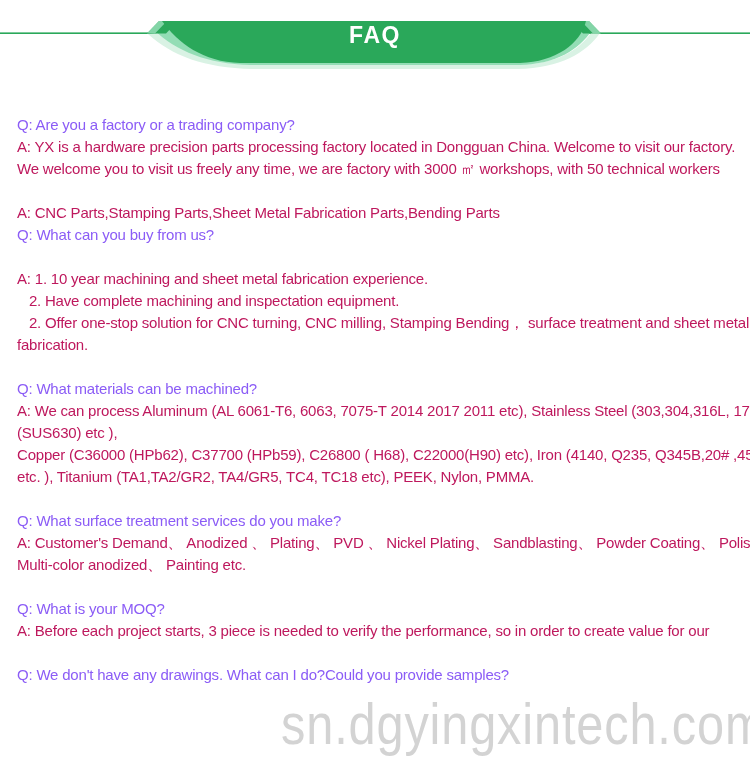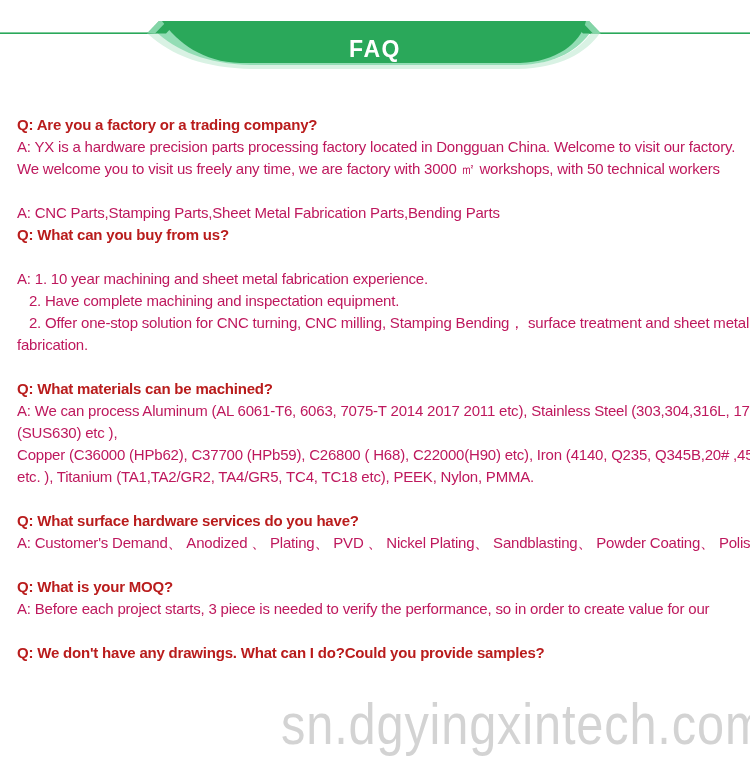--- a/index.html
+++ b/index.html
@@ -10,40 +10,40 @@
     background: #ffffff;
     position: relative;
     font-family: "Liberation Sans", sans-serif;
   }
 
   
   .banner { position: relative; height: 72px; }
   .banner svg { display: block; }
   .banner-title {
     position: absolute;
-    left: 0; right: 0; top: 37px;
+    left: 0; right: 0; top: 23px;
     text-align: center;
     color: #ffffff;
     font-weight: 700;
     font-size: 23px;
     letter-spacing: 1.5px;
     line-height: 24px;
   }
 
   
   .content { padding: 0 17px; margin-top: 42px; }
   .qa-item { margin-bottom: 22px; }
   .line {
     font-size: 15px;
     line-height: 22px;
     letter-spacing: -0.2px;
     white-space: pre;
     color: #be185d;
   }
-  .q { font-weight: 700; color: #b91c1c; }
+  .q { font-weight: 400; color: #8b5cf6; }
 
   
   .watermark {
     position: absolute;
     left: 281px;
     top: 694px;
     z-index: 5;
     font-size: 58px;
     line-height: 60px;
     font-weight: 400;
@@ -100,22 +100,23 @@
 
   <div class="qa-item">
     <div class="line q">Q: What materials can be machined?</div>
     <div class="line">A: We can process Aluminum (AL 6061-T6, 6063, 7075-T 2014 2017 2011 etc), Stainless Steel (303,304,316L, 17-4</div>
     <div class="line">(SUS630) etc ),</div>
     <div class="line">Copper (C36000 (HPb62), C37700 (HPb59), C26800 ( H68), C22000(H90) etc), Iron (4140, Q235, Q345B,20# ,45#</div>
     <div class="line">etc. ), Titanium (TA1,TA2/GR2, TA4/GR5, TC4, TC18 etc), PEEK, Nylon, PMMA.</div>
   </div>
 
   <div class="qa-item">
-    <div class="line q">Q: What surface hardware services do you have?</div>
+    <div class="line q">Q: What surface treatment services do you make?</div>
     <div class="line">A: Customer's Demand、 Anodized 、 Plating、 PVD 、 Nickel Plating、 Sandblasting、 Powder Coating、 Polishing、</div>
+    <div class="line">Multi-color anodized、 Painting etc.</div>
   </div>
 
   <div class="qa-item">
     <div class="line q">Q: What is your MOQ?</div>
     <div class="line">A: Before each project starts, 3 piece is needed to verify the performance, so in order to create value for our</div>
   </div>
 
   <div class="qa-item">
     <div class="line q">Q: We don't have any drawings. What can I do?Could you provide samples?</div>
   </div>

